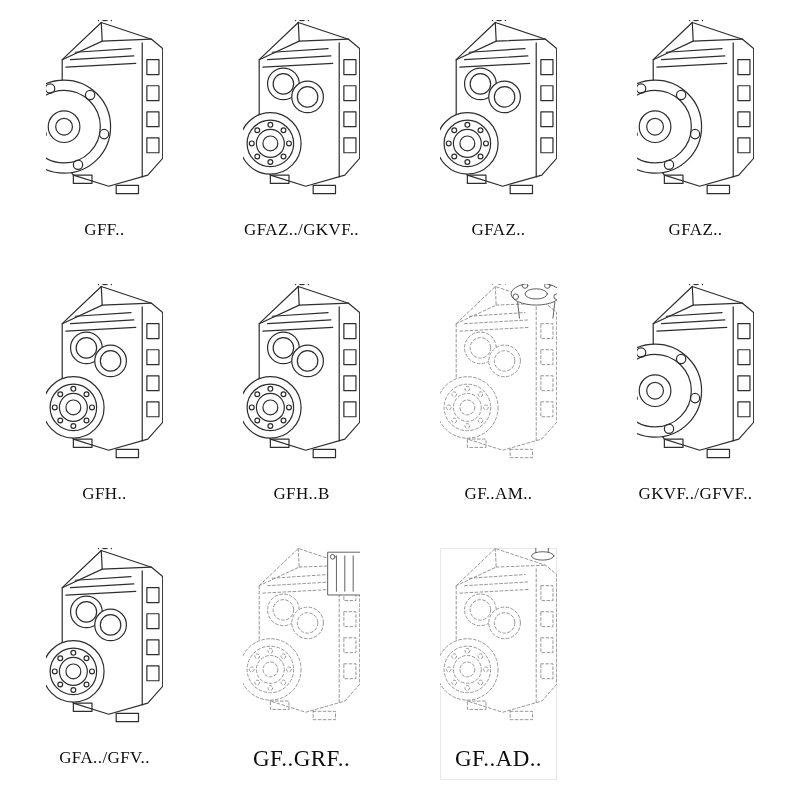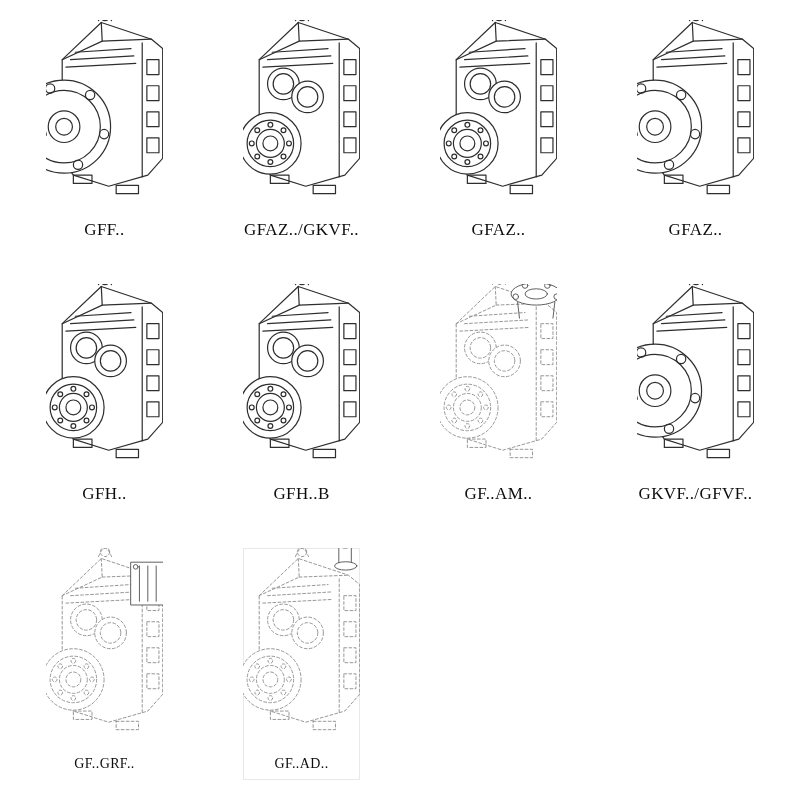--- a/index.html
+++ b/index.html
@@ -14,21 +14,21 @@
   .art svg{
     width:100%;height:100%;display:block;
     stroke:#2e2e2e;fill:none;stroke-width:1.3;
     stroke-linejoin:round;stroke-linecap:round;
   }
   .art svg.dashed{stroke:#8f8f8f;stroke-width:1;stroke-dasharray:3 2.4;}
   .label{
     font-family:"Liberation Serif",serif;font-weight:400;font-size:17px;
     color:#0d0d0d;letter-spacing:.4px;margin:4px 0 12px;white-space:nowrap;
   }
-  .label.big{font-size:14px;margin-bottom:8px;}
+  .label.big{font-size:23px;margin-bottom:8px;}
   .cell.boxed{box-shadow:inset 0 0 0 1px #e8e8e8;text-align:right;}
 </style>
 </head>
 <body>
 
 <svg width="0" height="0" style="position:absolute" aria-hidden="true">
   <defs>
     <g id="g-housing">
       <path d="M54 62 L96 22 L150 40 L162 50 L162 168 L146 186 L104 198 L66 186 L54 170 Z"></path>
       <path d="M96 22 L97 42 L54 62"></path>
@@ -198,20 +198,29 @@
   <figure class="cell">
     <div class="art">
       <svg viewBox="0 0 200 230">
           <use href="#g-housing"></use>
           <use href="#g-flange"></use>
         </svg>
     </div>
     <figcaption class="label">GKVF../GFVF..</figcaption>
   </figure>
 
+  <figure class="cell">
+    <div class="art">
+      <svg viewBox="0 0 200 230">
+          <use href="#g-housing"></use>
+          <use href="#g-hollow"></use>
+        </svg>
+    </div>
+    <figcaption class="label">GFA../GFV..</figcaption>
+  </figure>
 
   <figure class="cell">
     <div class="art">
       <svg viewBox="0 0 200 230" class="dashed">
         <use href="#g-housing"></use>
           <use href="#g-hollow"></use>
         <use href="#g-grf-box"></use>
           <use href="#g-shaft-left"></use>
       </svg>
     </div>

